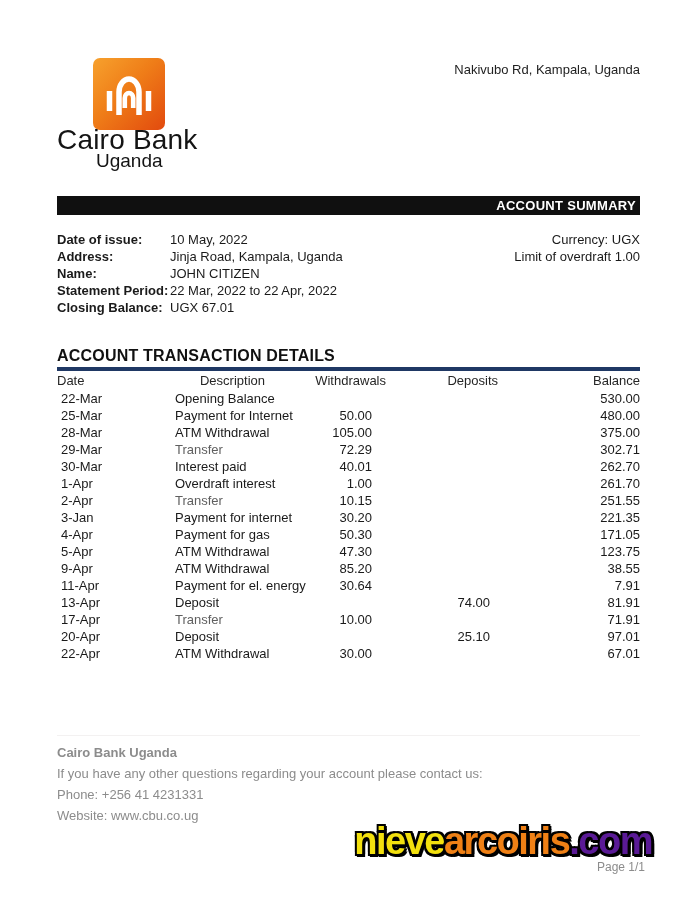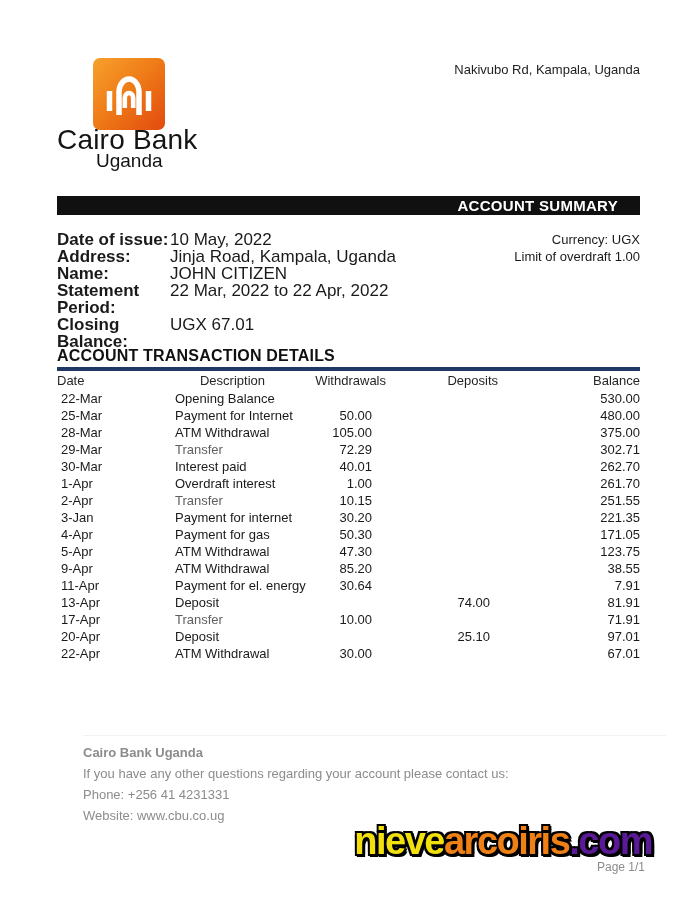--- a/index.html
+++ b/index.html
@@ -9,23 +9,23 @@
   
   .logo-box{position:absolute;left:93px;top:58px;width:72px;height:72px;border-radius:7px;
     background:linear-gradient(135deg,#f7a12d 0%,#ef7d18 45%,#e24a0e 100%);}
   .logo-box svg{position:absolute;inset:0;}
   .brand-name{position:absolute;left:57px;top:124px;font-size:28px;letter-spacing:0.2px;color:#141414;white-space:nowrap;}
   .brand-region{position:absolute;left:96px;top:150px;font-size:19px;color:#141414;}
   .bank-address{position:absolute;right:57px;top:62px;font-size:13px;color:#222;}
 
   
   .summary-bar{position:absolute;left:57px;top:196px;width:583px;height:19px;background:#101010;
-    color:#ffffff;font-size:15px;font-weight:bold;text-align:right;line-height:19px;
-    padding-right:22px;box-sizing:border-box;letter-spacing:0.3px;}
-  .summary-fields{position:absolute;left:57px;top:231px;font-size:17px;line-height:17px;}
+    color:#ffffff;font-size:13px;font-weight:bold;text-align:right;line-height:19px;
+    padding-right:4px;box-sizing:border-box;letter-spacing:0.3px;}
+  .summary-fields{position:absolute;left:57px;top:231px;font-size:13px;line-height:17px;}
   .sfield{display:flex;}
   .sfield .lbl{width:113px;font-weight:bold;flex:0 0 113px;}
   .summary-right{position:absolute;right:57px;top:231px;font-size:13px;line-height:17px;text-align:right;}
 
   
   .txn-title{position:absolute;left:57px;top:347px;font-size:16px;font-weight:bold;letter-spacing:0.2px;color:#111;}
   .txn-rule{position:absolute;left:57px;top:367px;width:583px;height:4px;background:#1f3864;}
   .txn-table{position:absolute;left:57px;top:373px;width:583px;font-size:13px;}
   .trow{display:grid;grid-template-columns:118px 115px 96px 112px 1fr;line-height:17px;}
   .trow.thead{font-weight:normal;color:#262626;line-height:16px;margin-bottom:1px;}
@@ -36,21 +36,21 @@
   .thead .c-desc{text-align:center;}
   .c-wd{text-align:right;}
   .trow:not(.thead) .c-wd{padding-right:14px;}
   .c-dep{text-align:right;}
   .trow:not(.thead) .c-dep{padding-right:8px;}
   .c-bal{text-align:right;}
   .muted{color:#5f5f5f;}
 
   
   .footer{position:absolute;left:57px;top:735px;width:583px;border-top:1px solid #f3f1f1;
-    padding-top:6px;font-size:13px;color:#8c8c8c;line-height:21px;margin-left:26px;}
+    padding-top:6px;font-size:13px;color:#8c8c8c;line-height:21px;}
   .footer .fname{font-weight:bold;}
 
   
   .watermark{position:absolute;right:45px;top:820px;font-size:38px;font-weight:bold;
     letter-spacing:-1.5px;white-space:nowrap;
     text-shadow:-2px -2px 0 #000,2px -2px 0 #000,-2px 2px 0 #000,2px 2px 0 #000,3px 3px 0 #000,0 3px 0 #000,3px 0 0 #000;}
   .page-label{position:absolute;right:52px;top:860px;font-size:12px;color:#8c8c8c;}
 </style>
 </head>
 <body>

